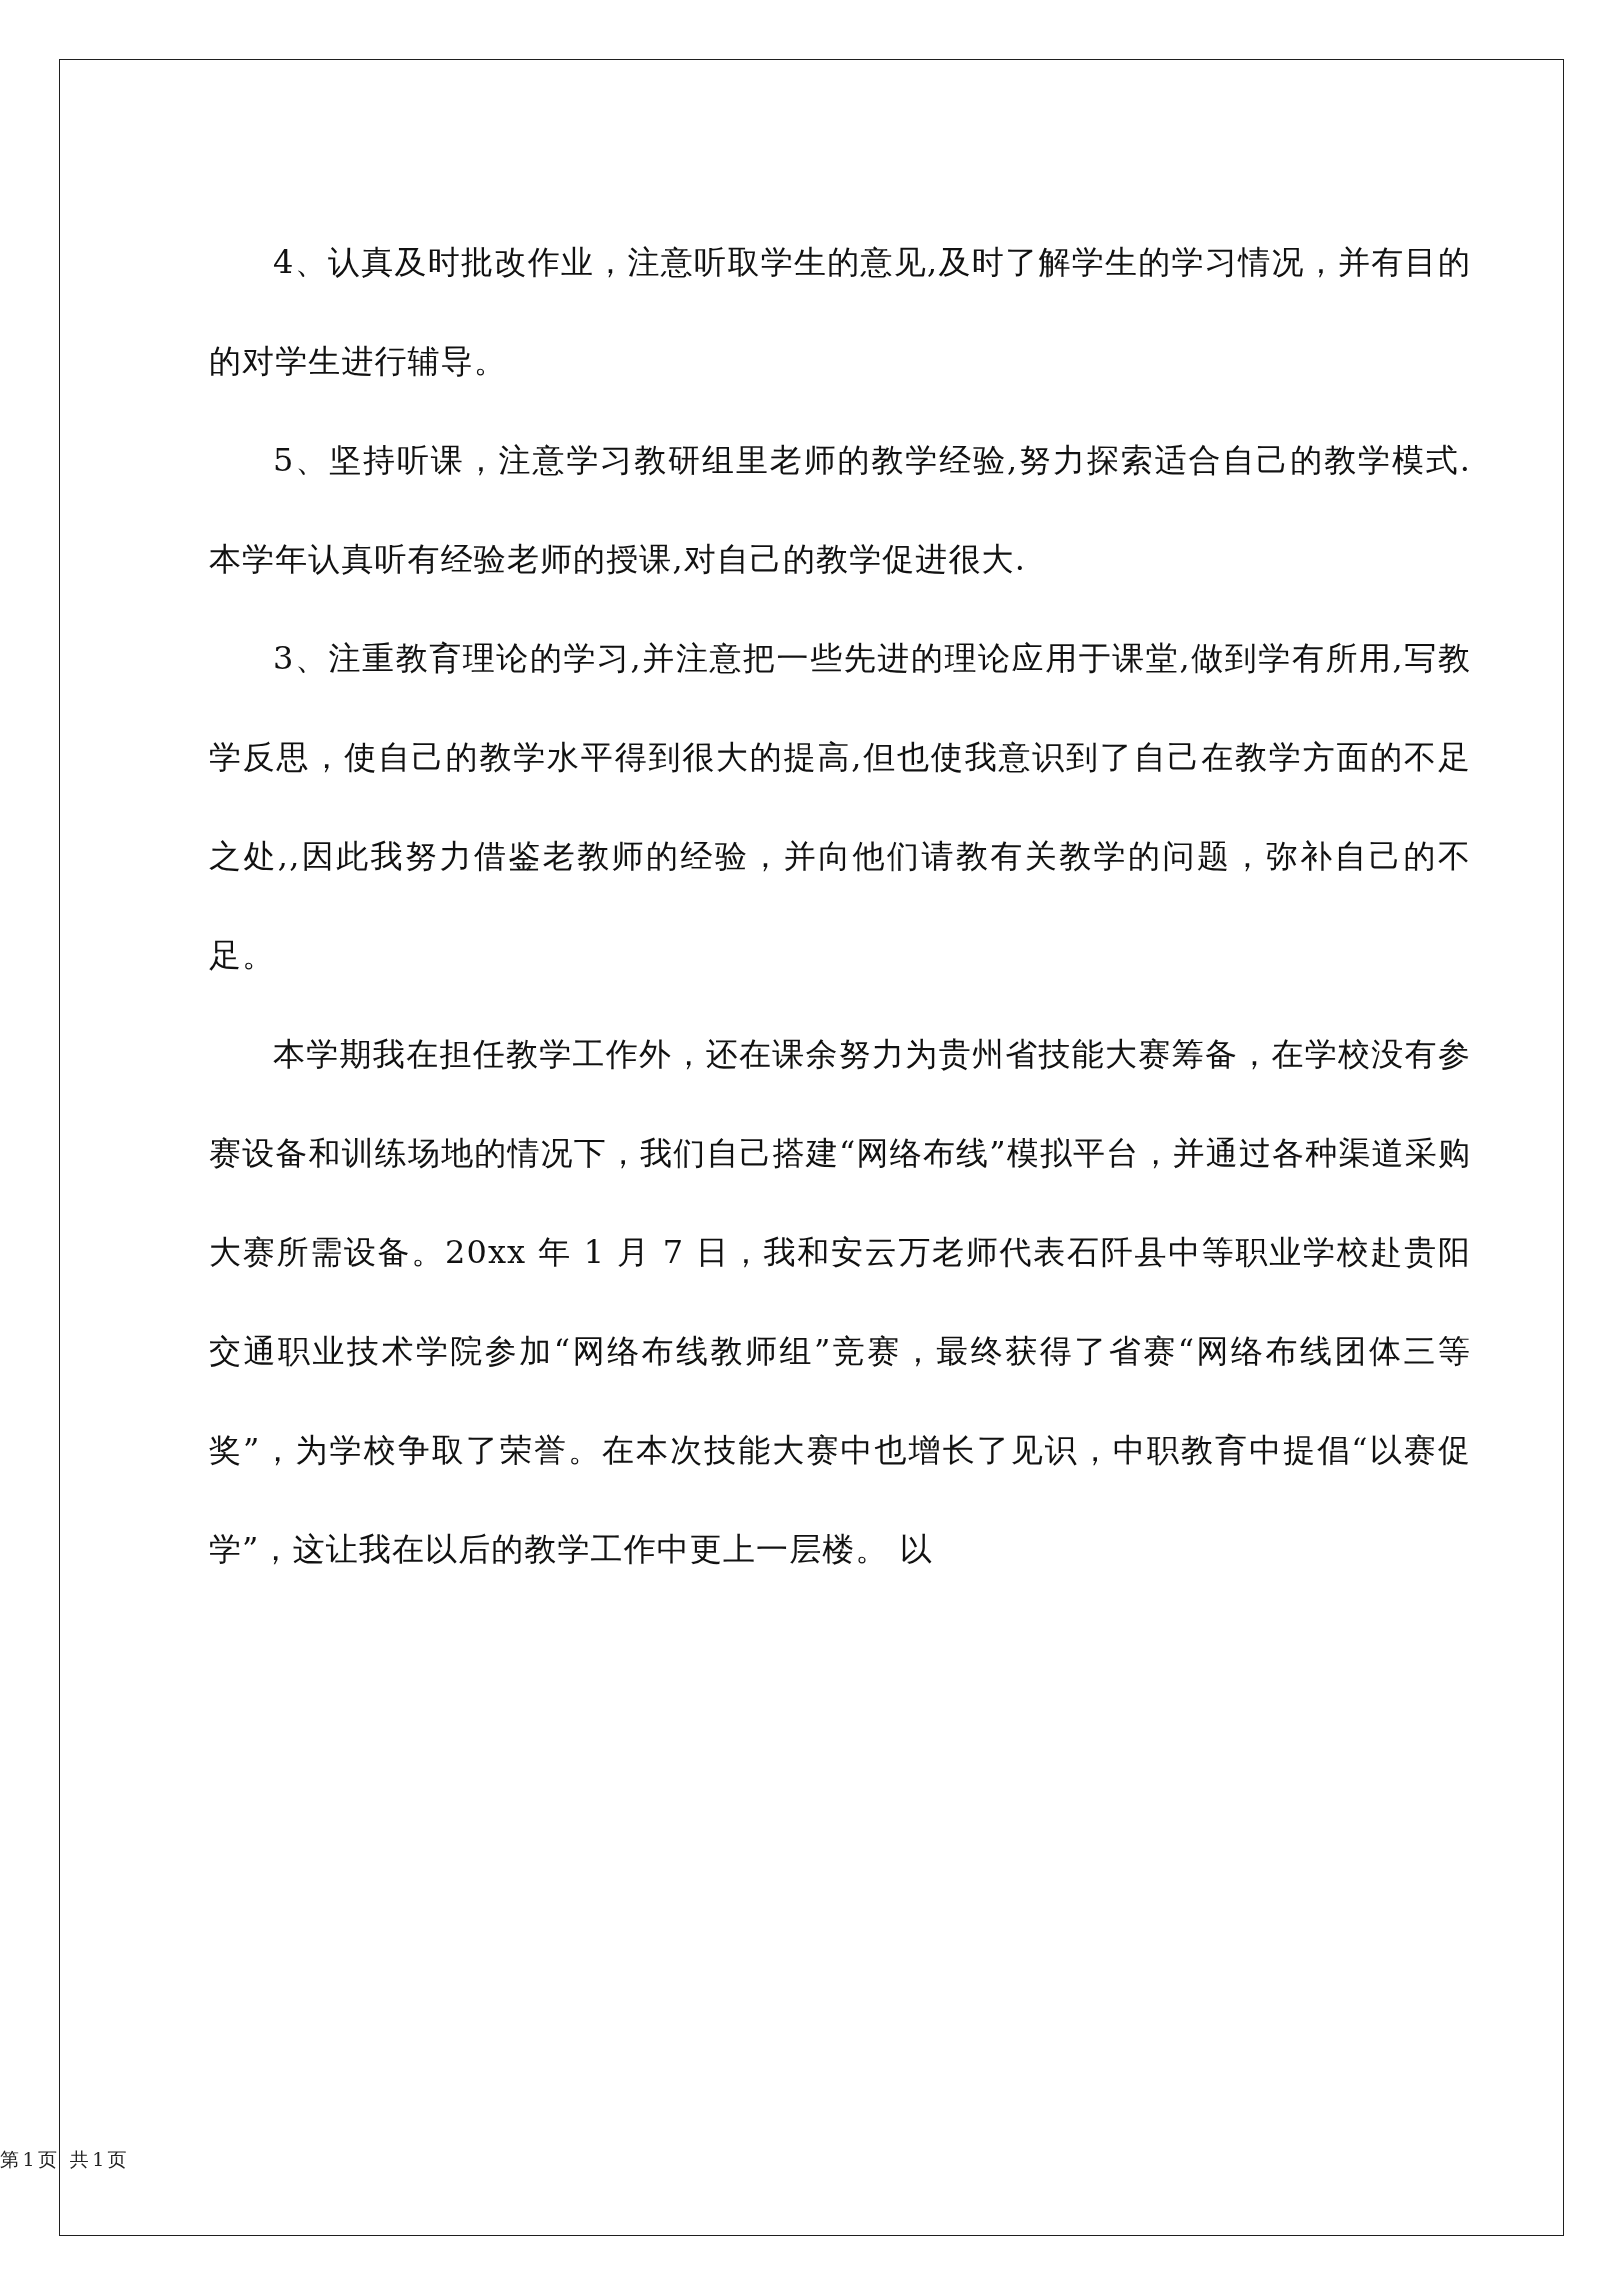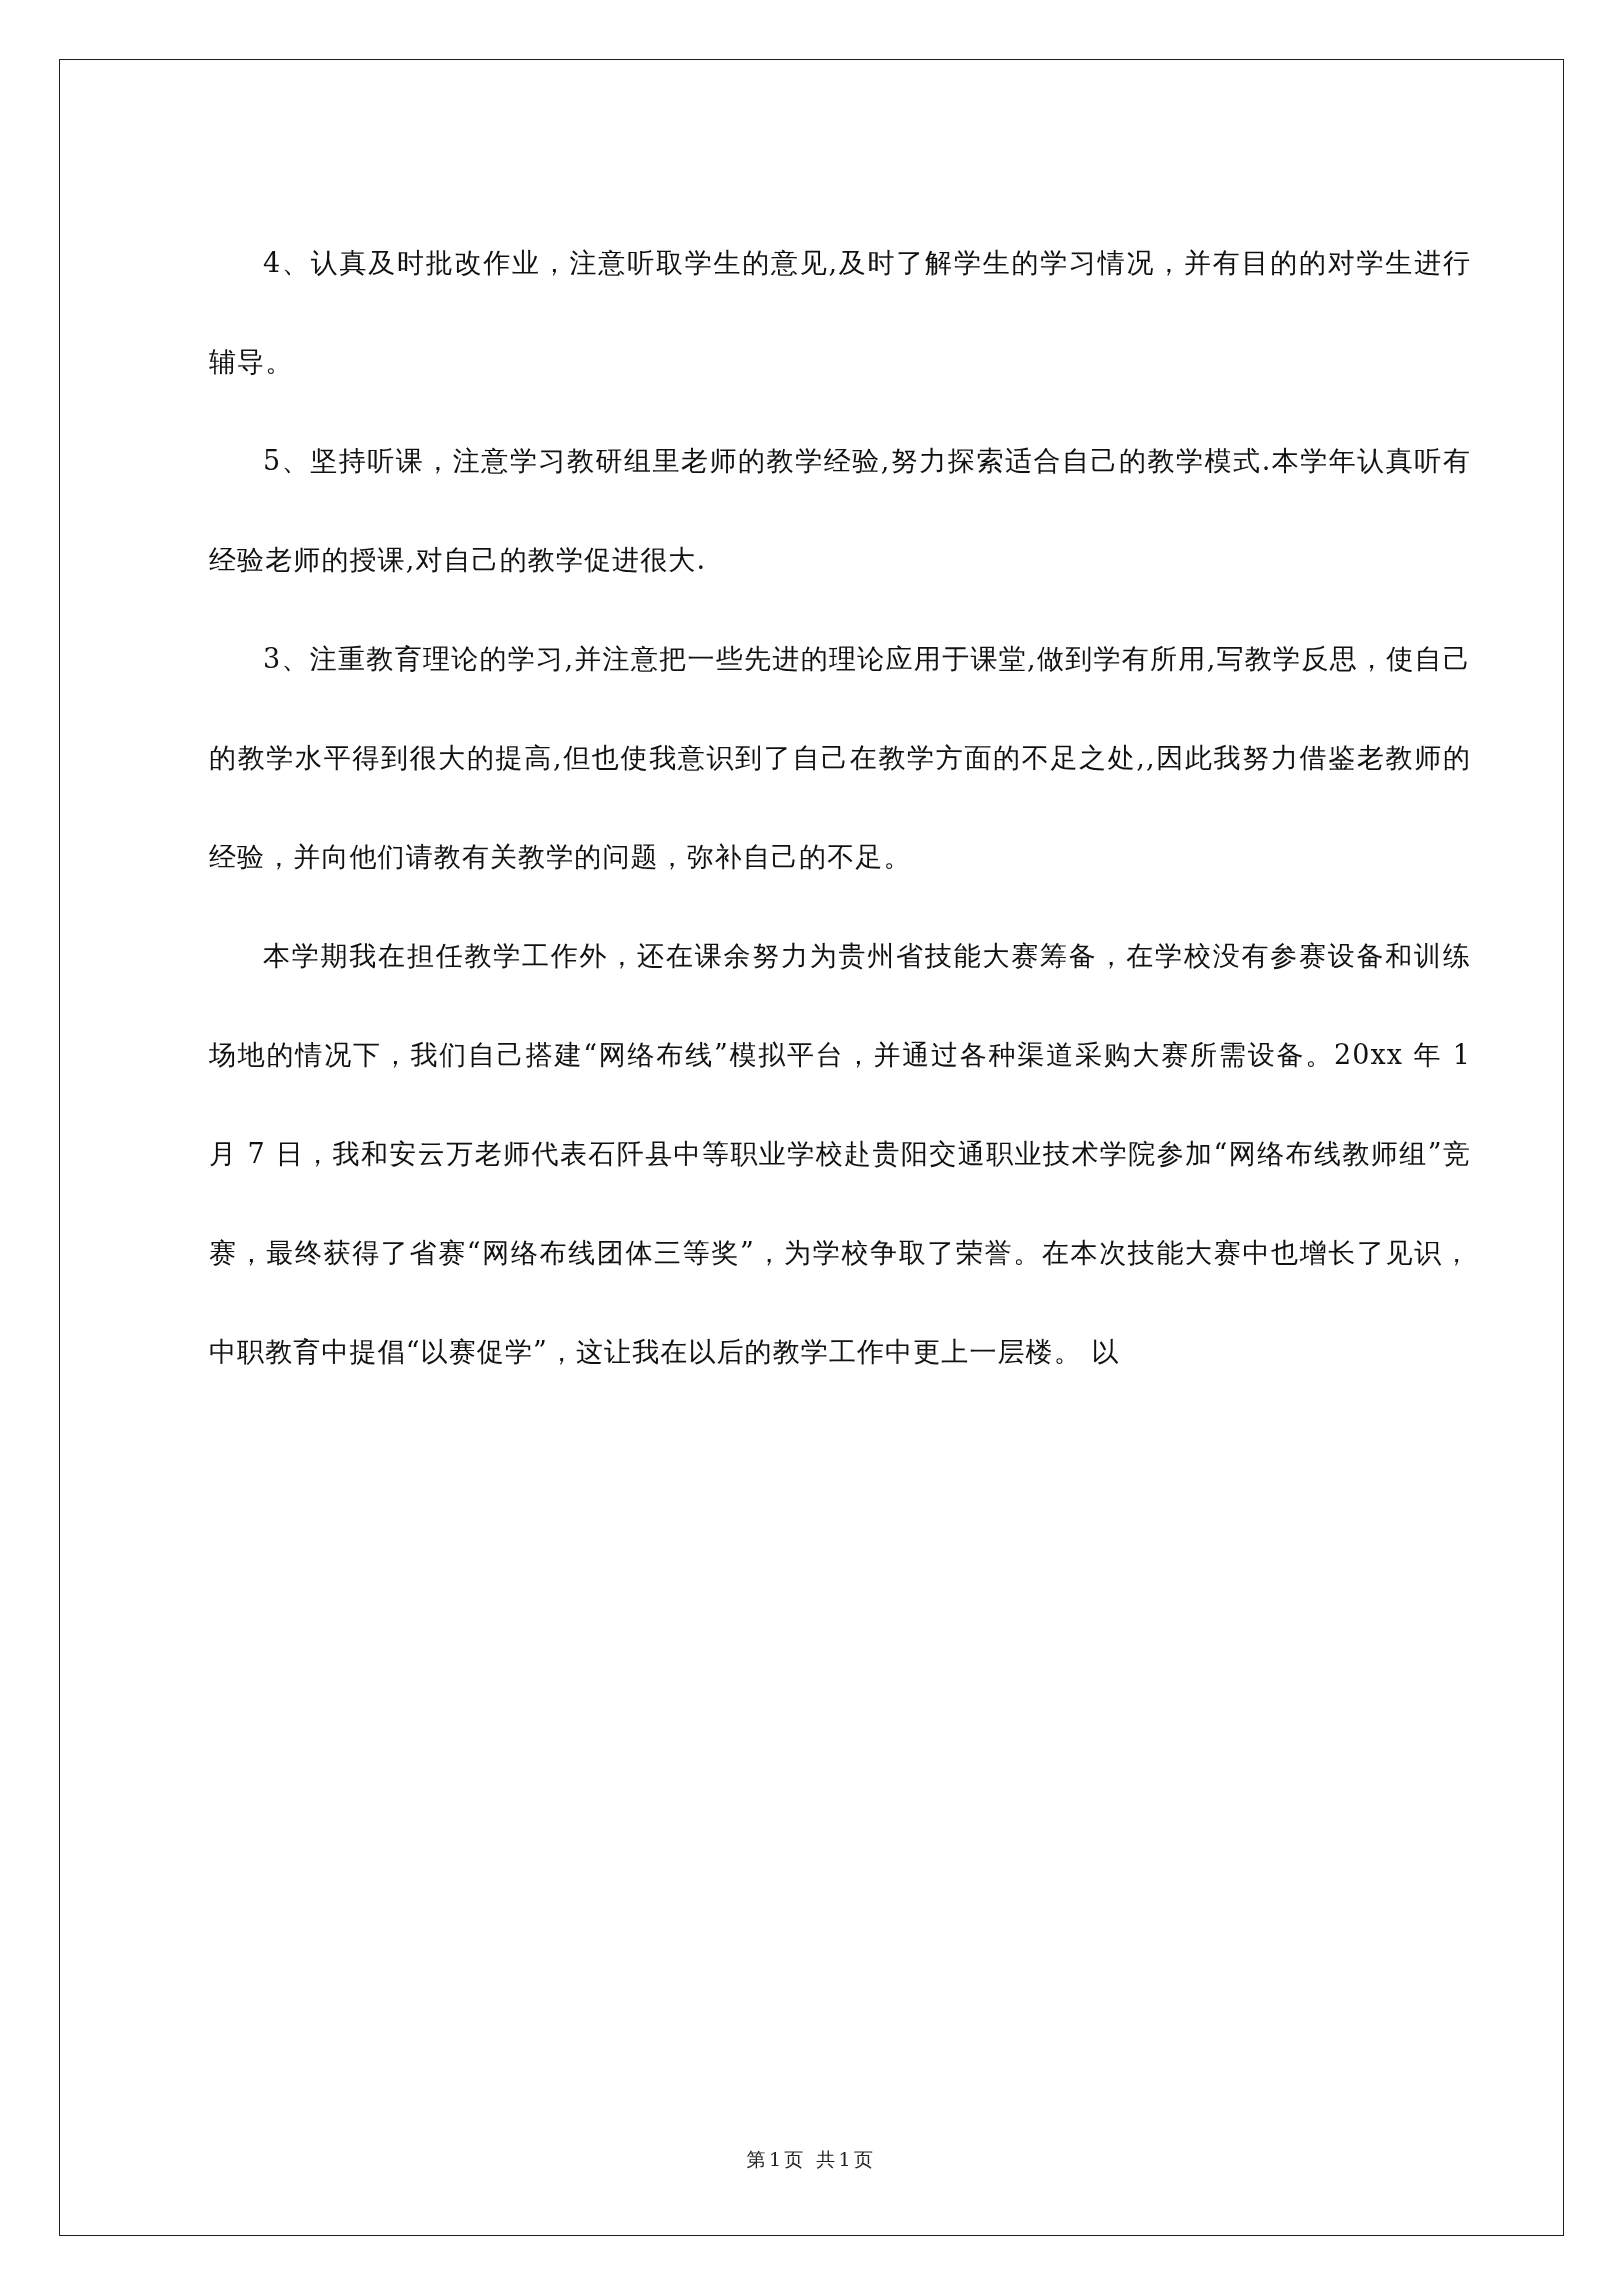--- a/index.html
+++ b/index.html
@@ -26,33 +26,32 @@
   }
   .doc-content {
     position: absolute;
     left: 209px;
     top: 213px;
     width: 1262px;
   }
   .doc-content p {
     margin: 0;
     padding: 0;
-    font-size: 27px;
+    font-size: 32px;
     line-height: 99px;
     text-indent: 2em;
     text-align: justify;
     letter-spacing: 1.1px;
     color: #111111;
   }
   .page-footer {
     position: absolute;
     left: 0;
     top: 2147px;
     width: 100%;
-    text-align: center;
     font-size: 19px;
     letter-spacing: 3.4px;
     color: #222222;
   }
 </style>
 </head>
 <body>
 
 <div class="page-frame"></div>
 

